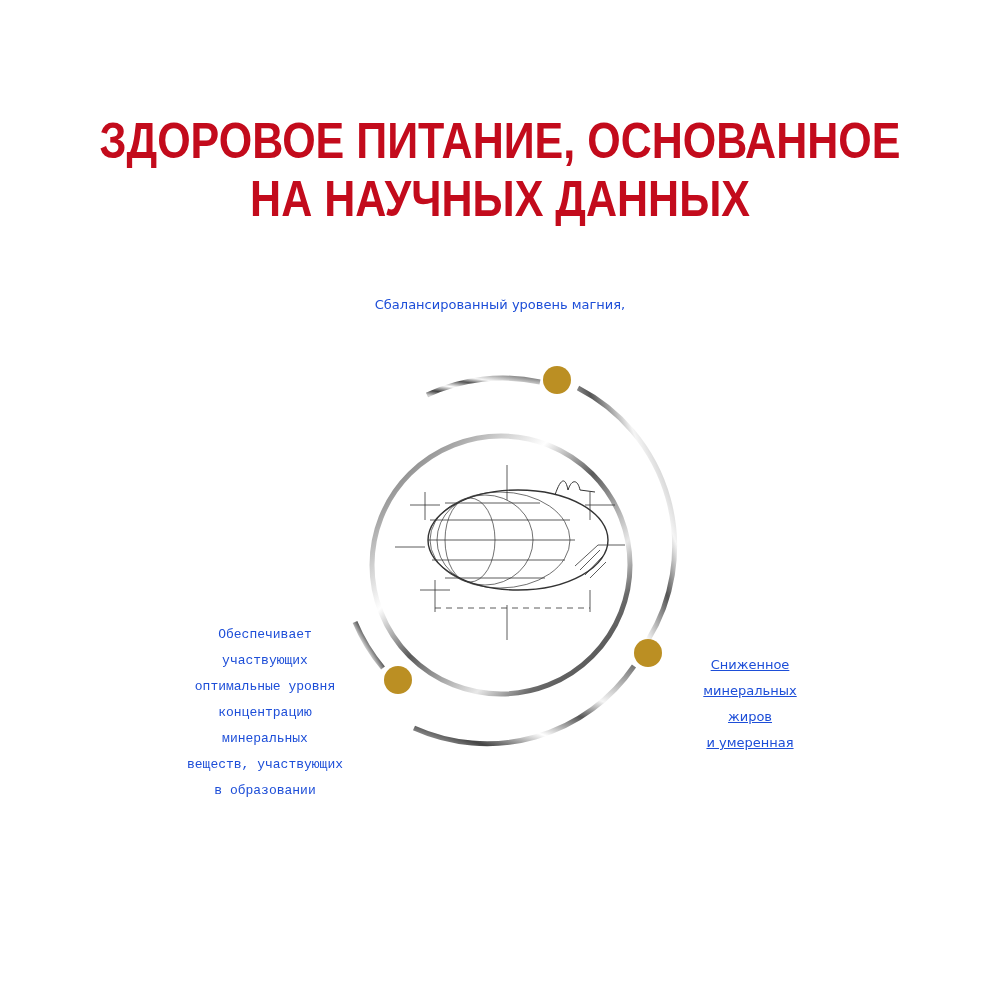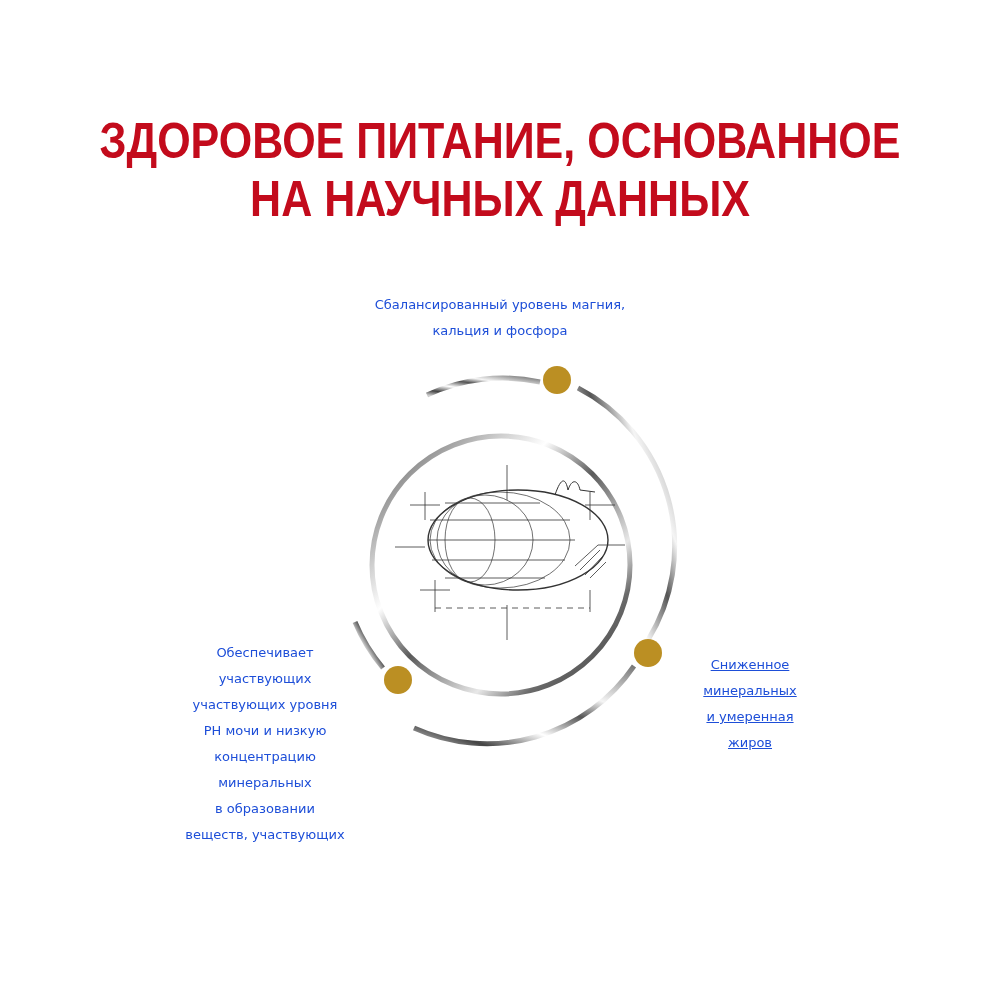--- a/index.html
+++ b/index.html
@@ -5,53 +5,51 @@
   html,body{margin:0;padding:0;background:#ffffff;}
   body{width:1000px;height:1000px;position:relative;overflow:hidden;}
   .headline{position:absolute;left:0;top:112px;width:1000px;text-align:center;
     font-family:"Liberation Sans",sans-serif;font-weight:bold;color:#c30b1c;
     font-size:50px;line-height:58px;letter-spacing:0px;transform:scaleX(0.86);transform-origin:500px 0;}
   .headline div{white-space:nowrap;}
   .feature{position:absolute;font-family:"DejaVu Sans",sans-serif;color:#1d4ed8;font-size:13px;
     line-height:26px;text-align:center;}
   .feature div{white-space:nowrap;}
   #f-top{left:300px;top:292px;width:400px;}
-  #f-left{left:140px;top:640px;width:250px;}
+  #f-left{left:140px;top:622px;width:250px;font-family:Liberation Mono, monospace;}
   #f-right{left:640px;top:652px;width:220px;text-decoration:underline;}
   svg.rings{position:absolute;left:0;top:0;}
 </style>
 </head>
 <body>
 
 <div class="headline">
   <div>ЗДОРОВОЕ ПИТАНИЕ, ОСНОВАННОЕ</div>
   <div>НА НАУЧНЫХ ДАННЫХ</div>
 </div>
 
 <div class="feature" id="f-top">
   <div>Сбалансированный уровень магния,</div>
-  <div>кальция и фосфора</div>
 </div>
 
 <div class="feature" id="f-left">
   <div>Обеспечивает</div>
   <div>участвующих</div>
-  <div>участвующих уровня</div>
-  <div>РН мочи и низкую</div>
+  <div>оптимальные уровня</div>
   <div>концентрацию</div>
   <div>минеральных</div>
+  <div>веществ, участвующих</div>
   <div>в образовании</div>
-  <div>веществ, участвующих</div>
 </div>
 
 <div class="feature" id="f-right">
   <div>Сниженное</div>
   <div>минеральных</div>
+  <div>жиров</div>
   <div>и умеренная</div>
-  <div>жиров</div>
 </div>
 
 <svg class="rings" width="1000" height="1000" viewBox="0 0 1000 1000">
   <defs>
     <linearGradient id="metal" x1="0" y1="0" x2="1" y2="1">
       <stop offset="0" stop-color="#4a4a4a"></stop>
       <stop offset="0.25" stop-color="#cfcfcf"></stop>
       <stop offset="0.35" stop-color="#ffffff"></stop>
       <stop offset="0.5" stop-color="#5a5a5a"></stop>
       <stop offset="0.7" stop-color="#e8e8e8"></stop>

